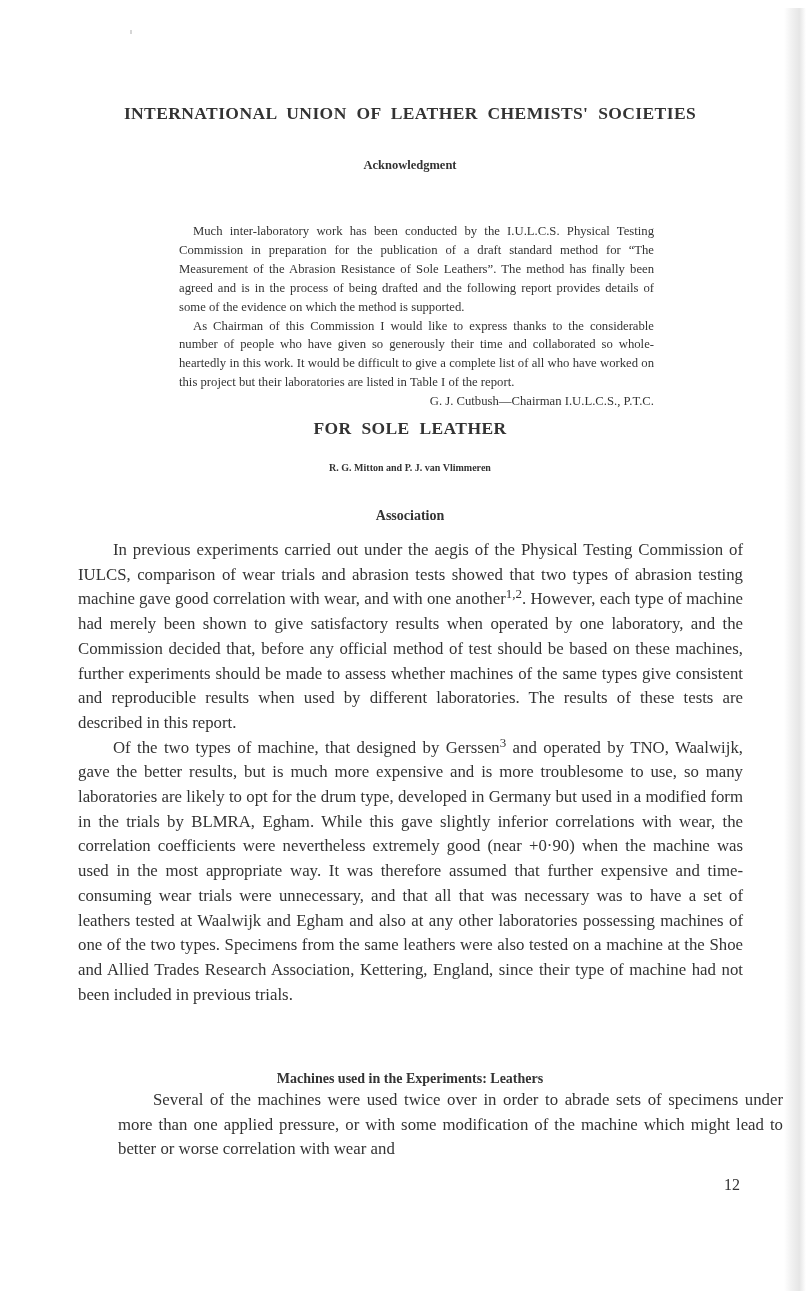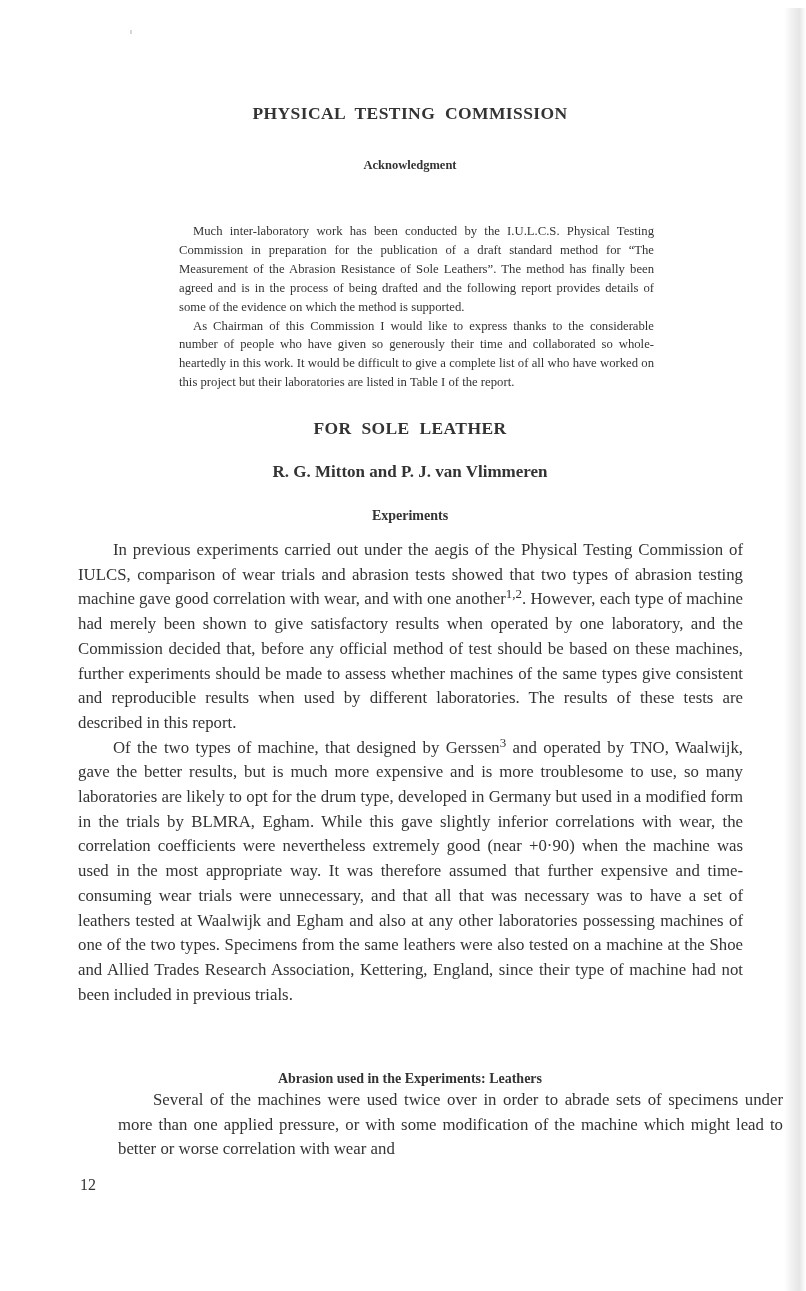--- a/index.html
+++ b/index.html
@@ -84,21 +84,21 @@
       letter-spacing: 0.4px;
       word-spacing: 5px;
       color: #333;
     }
     .authors {
       position: absolute;
       top: 462px;
       left: 80px;
       width: 660px;
       text-align: center;
-      font-size: 17px;
+      font-size: 10px;
       font-weight: bold;
       color: #333;
     }
     .section-heading {
       position: absolute;
       left: 80px;
       width: 660px;
       text-align: center;
       font-size: 14px;
       font-weight: bold;
@@ -124,54 +124,55 @@
     sup {
       font-size: 13px;
       line-height: 0;
       vertical-align: 6px;
     }
     .page-number {
       position: absolute;
       top: 1176px;
       left: 80px;
       width: 660px;
-      text-align: left;
+      text-align: right;
       font-size: 16px;
       color: #333;
     }
   </style>
 </head>
 <body>
 
 <div class="speck"></div>
 <div class="page-edge"></div>
 
 <div class="header-block main-heading">
-  <div>PHYSICAL TESTING COMMISSION</div>
+  <div>INTERNATIONAL UNION OF LEATHER CHEMISTS' SOCIETIES</div>
 </div>
 
 <div class="ack-title">Acknowledgment</div>
 
 <div class="ack-body">
   <p>Much inter-laboratory work has been conducted by the I.U.L.C.S. Physical Testing Commission in preparation for the publication of a draft standard method for “The Measurement of the Abrasion Resistance of Sole Leathers”. The method has finally been agreed and is in the process of being drafted and the following report provides details of some of the evidence on which the method is supported.</p>
   <p>As Chairman of this Commission I would like to express thanks to the considerable number of people who have given so generously their time and collaborated so whole-heartedly in this work. It would be difficult to give a complete list of all who have worked on this project but their laboratories are listed in Table I of the report.</p>
+  <p class="ack-sign">G. J. Cutbush—Chairman I.U.L.C.S., P.T.C.</p>
 </div>
 
 <div class="header-block article-title">
   <div>FOR SOLE LEATHER</div>
 </div>
 
 <div class="authors">R. G. Mitton and P. J. van Vlimmeren</div>
 
-<div class="section-heading intro-heading">Experiments</div>
+<div class="section-heading intro-heading">Association</div>
 
 <div class="body-text intro-body">
   <p><span>In previous experiments carried out under the aegis of the Physical Testing Commission of IULCS, comparison of wear trials and abrasion tests showed that two types of abrasion testing machine gave good correlation with wear, and with one another</span><sup>1,2</sup><span>. However, each type of machine had merely been shown to give satisfactory results when operated by one laboratory, and the Commission decided that, before any official method of test should be based on these machines, further experiments should be made to assess whether machines of the same types give consistent and reproducible results when used by different laboratories. The results of these tests are described in this report.</span></p>
   <p><span>Of the two types of machine, that designed by Gerssen</span><sup>3</sup><span> and operated by TNO, Waalwijk, gave the better results, but is much more expensive and is more troublesome to use, so many laboratories are likely to opt for the drum type, developed in Germany but used in a modified form in the trials by BLMRA, Egham. While this gave slightly inferior correlations with wear, the correlation coefficients were nevertheless extremely good (near +0·90) when the machine was used in the most appropriate way. It was therefore assumed that further expensive and time-consuming wear trials were unnecessary, and that all that was necessary was to have a set of leathers tested at Waalwijk and Egham and also at any other laboratories possessing machines of one of the two types. Specimens from the same leathers were also tested on a machine at the Shoe and Allied Trades Research Association, Kettering, England, since their type of machine had not been included in previous trials.</span></p>
 </div>
 
-<div class="section-heading machines-heading">Abrasion used in the Experiments: Leathers</div>
+<div class="section-heading machines-heading">Machines used in the Experiments: Leathers</div>
 
 <div class="body-text machines-body">
   <p>Several of the machines were used twice over in order to abrade sets of specimens under more than one applied pressure, or with some modification of the machine which might lead to better or worse correlation with wear and</p>
 </div>
 
 <div class="page-number">12</div>
 
 </body></html>

